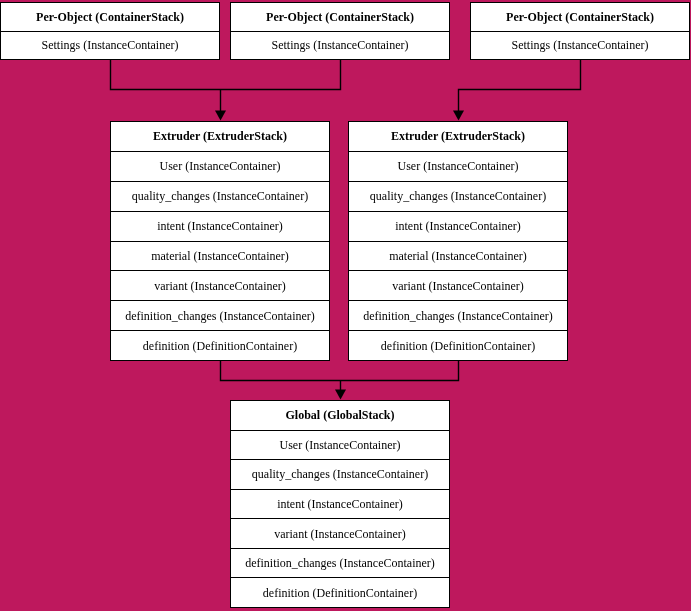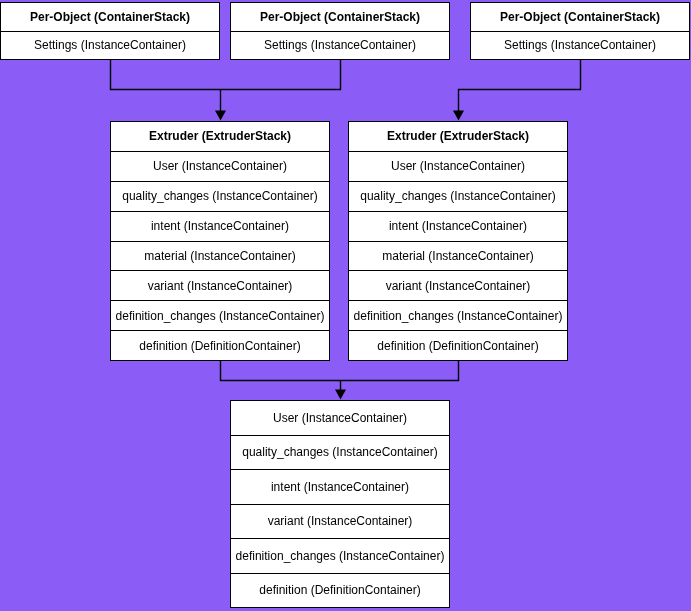--- a/index.html
+++ b/index.html
@@ -4,22 +4,22 @@
 <style>
   html, body {
     margin: 0;
     padding: 0;
     background: #ffffff;
   }
   .canvas {
     position: relative;
     width: 691px;
     height: 611px;
-    background: #8b5cf6;
-    font-family: Liberation Sans, sans-serif;
+    background: #be185d;
+    font-family: Liberation Serif, serif;
     color: #000000;
     overflow: hidden;
   }
   svg.connectors {
     position: absolute;
     left: 0;
     top: 0;
     width: 691px;
     height: 611px;
   }
@@ -105,20 +105,21 @@
     <div class="cell">User (InstanceContainer)</div>
     <div class="cell">quality_changes (InstanceContainer)</div>
     <div class="cell">intent (InstanceContainer)</div>
     <div class="cell">material (InstanceContainer)</div>
     <div class="cell">variant (InstanceContainer)</div>
     <div class="cell">definition_changes (InstanceContainer)</div>
     <div class="cell">definition (DefinitionContainer)</div>
   </div>
 
   <div class="node global-box">
+    <div class="cell header">Global (GlobalStack)</div>
     <div class="cell">User (InstanceContainer)</div>
     <div class="cell">quality_changes (InstanceContainer)</div>
     <div class="cell">intent (InstanceContainer)</div>
     <div class="cell">variant (InstanceContainer)</div>
     <div class="cell">definition_changes (InstanceContainer)</div>
     <div class="cell">definition (DefinitionContainer)</div>
   </div>
 
 </div>
 

